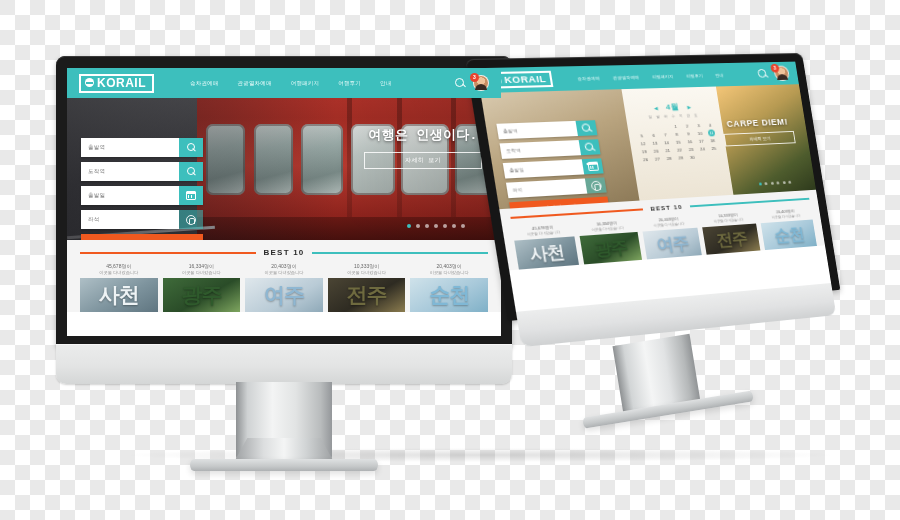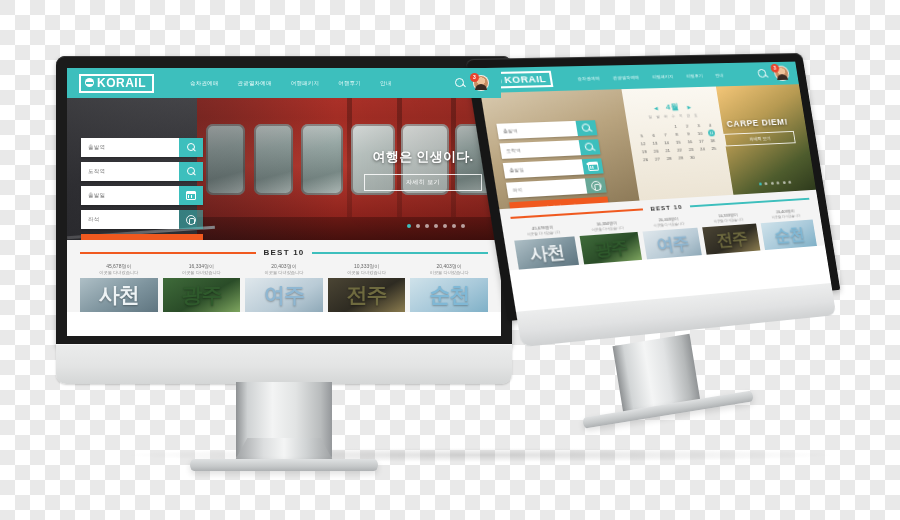--- a/index.html
+++ b/index.html
@@ -131,21 +131,21 @@
     position:absolute; left:30%; bottom:0; width:76%; height:16%;
     background: linear-gradient(#6e1a15,#4a110e);
   }
   .rail {
     position:absolute; left:0; bottom:4%; width:34%; height:3px;
     background: linear-gradient(90deg,#8d8d90,#b5b5b8);
     transform: rotate(-4deg);
   }
   .hero-shade { position:absolute; inset:0; background: linear-gradient(90deg, rgba(20,20,24,.55) 0%, rgba(20,20,24,.28) 38%, rgba(0,0,0,.05) 62%, rgba(0,0,0,.18) 100%); }
 
-  .hero-copy { position: absolute; right: 10px; top: 50px; width: 136px; text-align: center; }
+  .hero-copy { position: absolute; right: 10px; top: 28px; width: 136px; text-align: center; font-family: Liberation Mono, monospace; }
   .hero-title { color: #fff; font-size: 13px; font-weight: bold; letter-spacing: .3px; text-shadow: 0 1px 3px rgba(0,0,0,.55); }
   .hero-btn {
     margin: 8px auto 0; width: 118px; height: 17px; border: 1px solid rgba(255,255,255,.85);
     color: #fff; font-size: 6px; line-height: 15px; text-align: center; letter-spacing: .4px;
   }
   .dots { position:absolute; right: 36px; bottom: 12px; display:flex; gap:5px; }
   .dot { width:4px; height:4px; border-radius:50%; background: rgba(255,255,255,.6); }
   .dot.on { background: #3dbfbd; }
 
   

